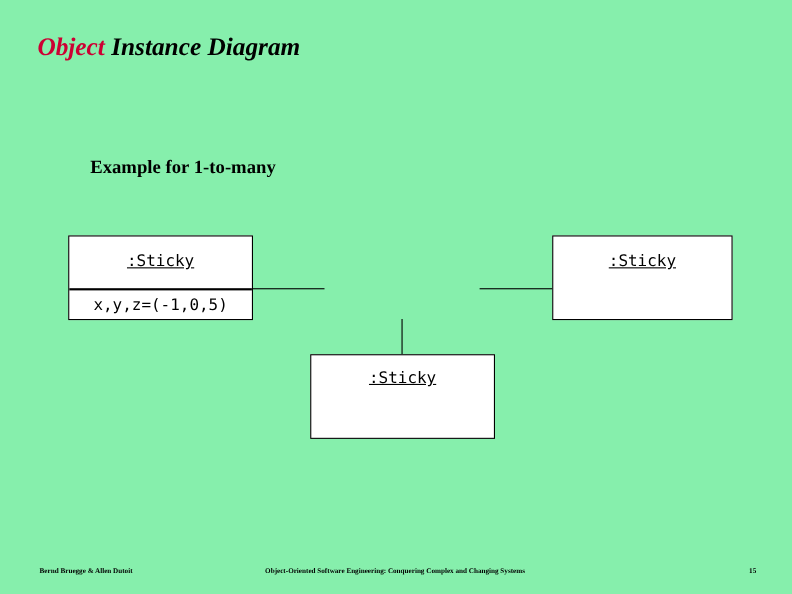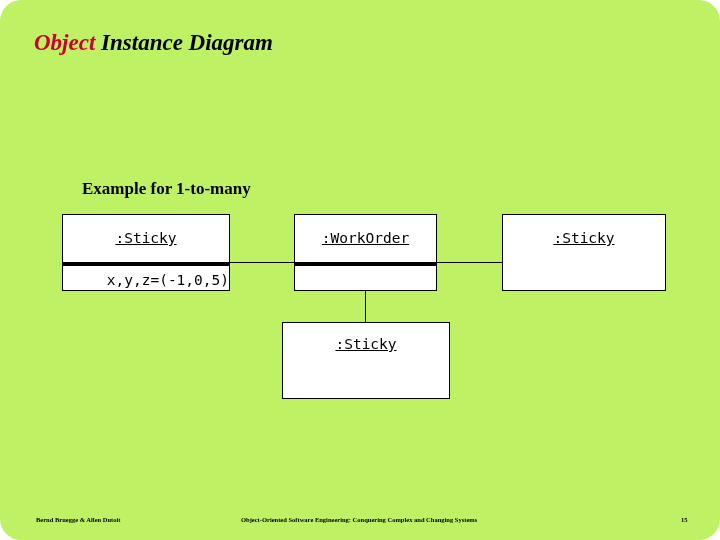--- a/index.html
+++ b/index.html
@@ -13,22 +13,21 @@
     overflow: hidden;
     font-family: "Liberation Serif", serif;
     position: relative;
   }
 
   #slide {
     position: absolute;
     left: 0; top: 0;
     width: 720px;
     height: 540px;
-    background: #bef264;
-    border-radius: 21px;
+    background: #86efac;
   }
 
   
   #slide-title {
     position: absolute;
     left: 34px;
     top: 30px;
     font-family: "Liberation Serif", serif;
     font-size: 23px;
     font-weight: bold;
@@ -44,21 +43,20 @@
   
   #subtitle {
     position: absolute;
     left: 82px;
     top: 142px;
     font-family: "Liberation Serif", serif;
     font-size: 17px;
     font-weight: bold;
     color: #000000;
     white-space: nowrap;
-    margin-top: 37px;
   }
 
   
   #diagram {
     position: absolute;
     left: 0;
     top: 0;
     width: 720px;
     height: 540px;
   }
@@ -74,22 +72,22 @@
     text-align: center;
     font-family: "DejaVu Sans Mono", "Liberation Mono", monospace;
     font-size: 14.5px;
     color: #000000;
     text-decoration: underline;
     box-sizing: border-box;
     white-space: nowrap;
     overflow: hidden;
   }
   .obj-attrs {
-    border-top: 4px solid #000000;
-    text-align: right;
+    border-top: 2px solid #000000;
+    text-align: center;
     font-family: "DejaVu Sans Mono", "Liberation Mono", monospace;
     font-size: 14.5px;
     color: #000000;
     box-sizing: border-box;
     white-space: nowrap;
     overflow: hidden;
   }
 
   
   .link-h {
@@ -135,24 +133,20 @@
 
     <div class="link-h" style="left:436px; top:262px; width:67px;"></div>
 
     <div class="link-v" style="left:365px; top:290px; height:32px;"></div>
 
     <div class="obj-box" style="left:62px; top:214px; width:168px; height:77px;">
       <div class="obj-name" style="height:47px; line-height:47px;">:Sticky</div>
       <div class="obj-attrs" style="height:29px; line-height:29px;">x,y,z=(-1,0,5)</div>
     </div>
 
-    <div class="obj-box" style="left:294px; top:214px; width:143px; height:77px;">
-      <div class="obj-name" style="height:47px; line-height:47px;">:WorkOrder</div>
-      <div class="obj-attrs" style="height:29px; line-height:29px;"></div>
-    </div>
 
     <div class="obj-box" style="left:502px; top:214px; width:164px; height:77px;">
       <div class="obj-name" style="height:47px; line-height:47px;">:Sticky</div>
     </div>
 
     <div class="obj-box" style="left:282px; top:322px; width:168px; height:77px;">
       <div class="obj-name" style="height:42px; line-height:42px;">:Sticky</div>
     </div>
 
   </div>

